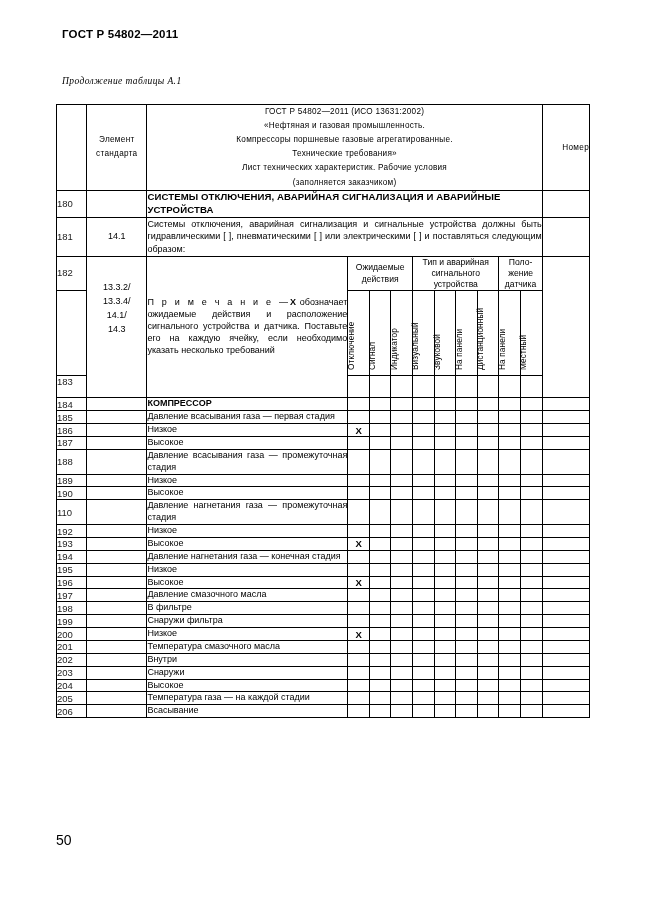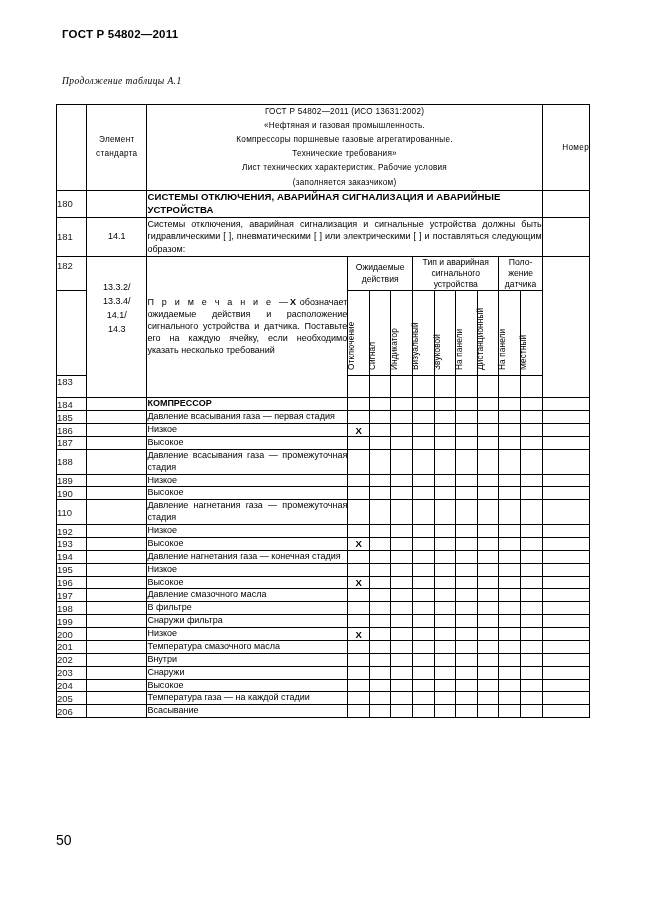--- a/index.html
+++ b/index.html
@@ -263,21 +263,21 @@
         </tr>
 
         <tr>
           <td class="rownum">181</td>
           <td class="elem">14.1</td>
           <td class="clause-text" colspan="10">Системы отключения, аварийная сигнализация и сигнальные устройства должны быть гидравлическими [   ], пневматическими [   ] или электрическими [   ] и поставляться следующим образом:</td>
           <td class="numcol"></td>
         </tr>
 
         <tr>
-          <td class="rownum" style="vertical-align:top;padding-top:3px">182</td>
+          <td class="rownum" style="vertical-align:top;padding-top:10px">182</td>
           <td class="elem" rowspan="3" style="vertical-align:top;padding-top:24px">
             <div>13.3.2/</div>
             <div>13.3.4/</div>
             <div>14.1/</div>
             <div>14.3</div>
           </td>
           <td class="note-cell" rowspan="3">
             <span class="note-lead">П р и м е ч а н и е —</span><span class="note-x">X</span> <span>обозначает ожидаемые действия и расположение сигнального устройства и датчика. Поставьте его на каждую ячейку, если необходимо указать несколько требований</span>
           </td>
           <td class="grp" colspan="3">

